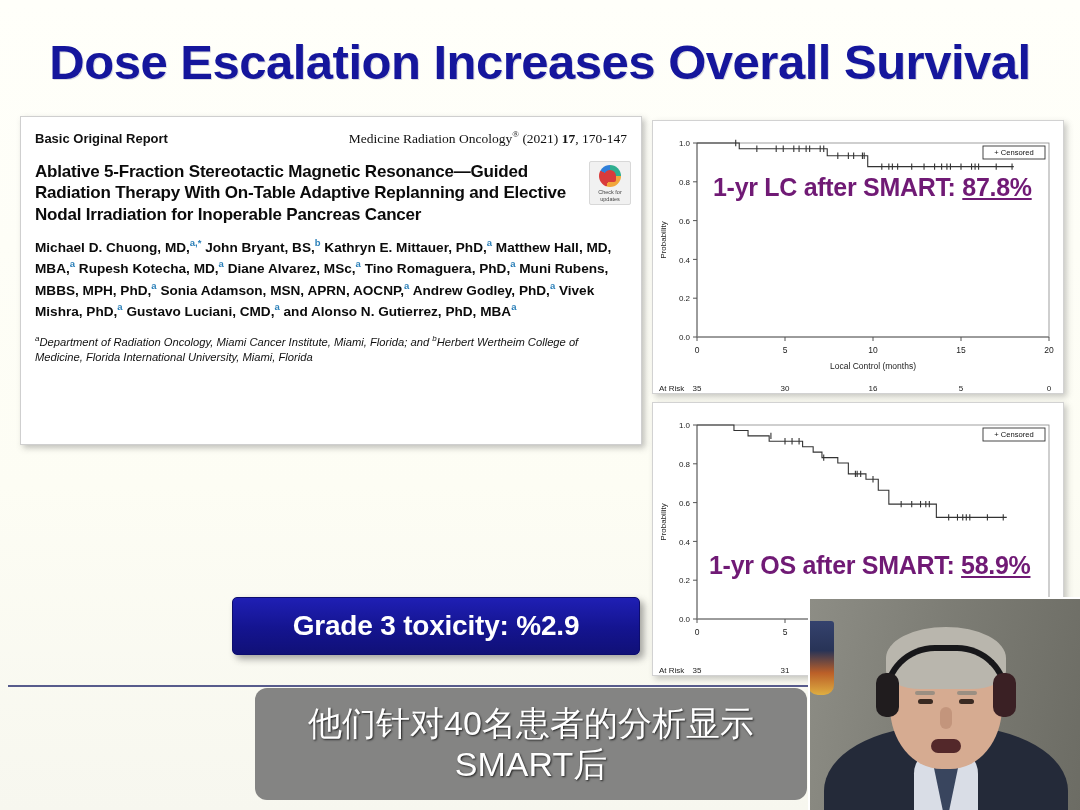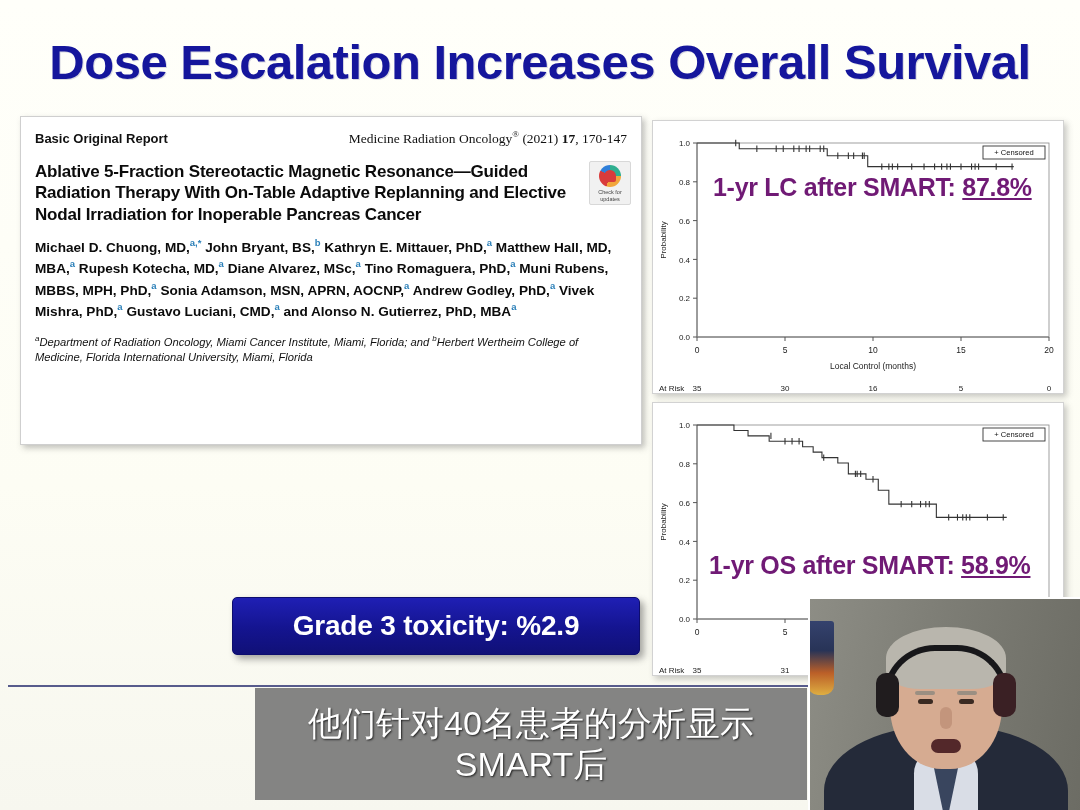--- a/index.html
+++ b/index.html
@@ -87,21 +87,21 @@
   }
 
   
   .divider{
     position:absolute;left:8px;top:685px;width:822px;height:2px;background:#3b3f7a;opacity:.85;
   }
 
   
   .subtitle{
     position:absolute;left:255px;top:688px;width:552px;height:112px;
-    background:rgba(122,122,122,.92);border-radius:0;
+    background:rgba(122,122,122,.92);border-radius:12px;
     display:flex;flex-direction:column;align-items:center;justify-content:center;
     color:#fff;font-size:34px;line-height:1.22;text-align:center;
     text-shadow:1px 1px 2px rgba(0,0,0,.75);
   }
 
   
   .pip{
     position:absolute;left:808px;top:597px;width:272px;height:213px;
     overflow:hidden;background:#6f6f68;border-left:2px solid #fff;border-top:2px solid #fff;
   }

